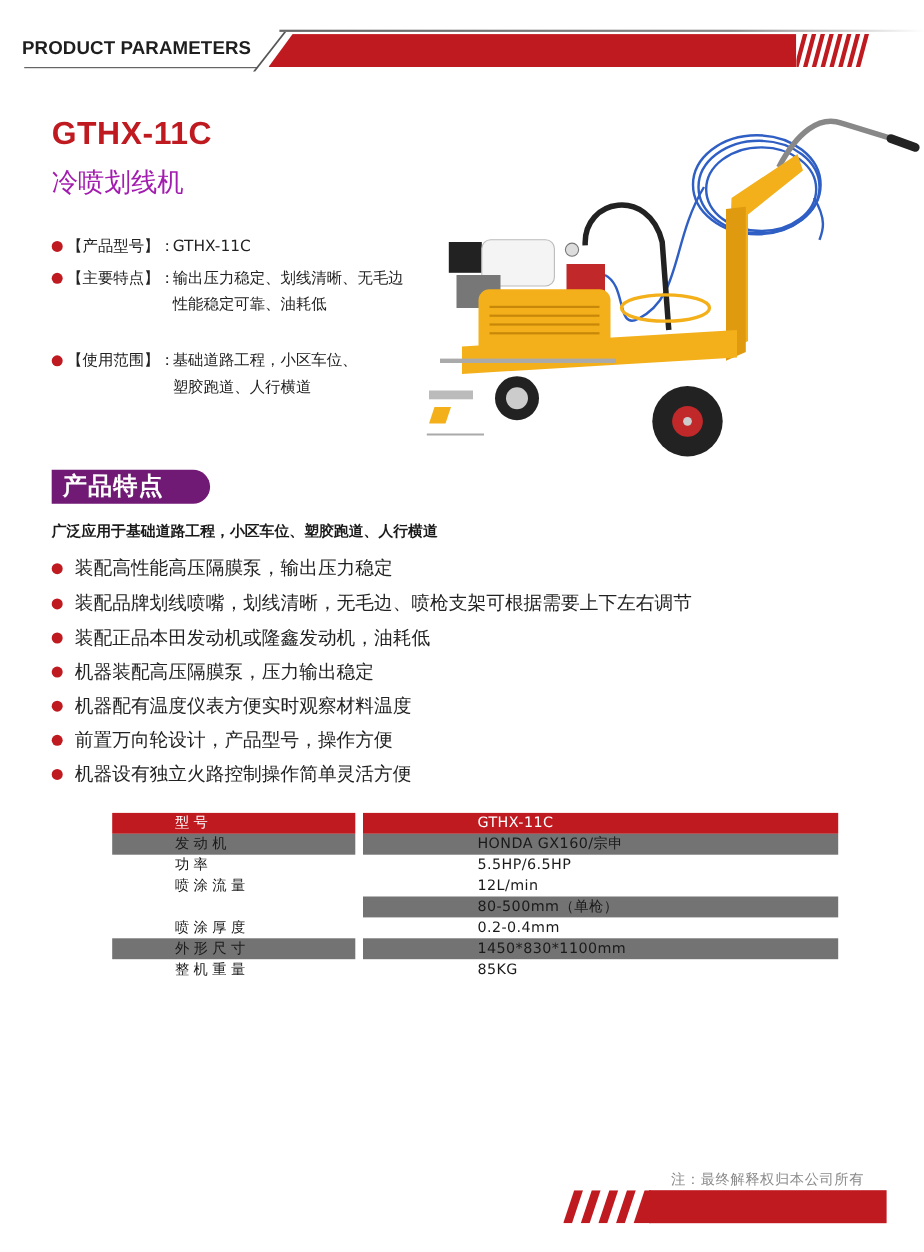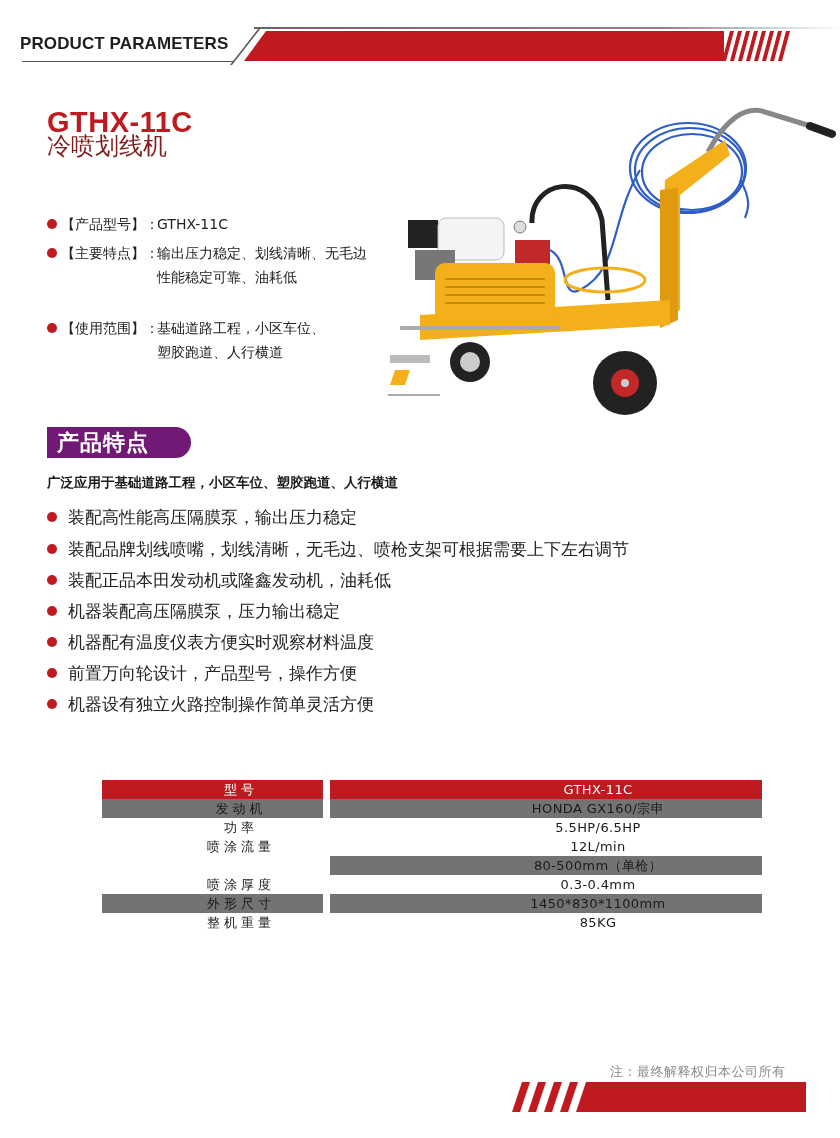--- a/index.html
+++ b/index.html
@@ -11,41 +11,41 @@
   .hdr-en { left:20px; top:34px; font-family:"Liberation Sans", sans-serif; font-weight:bold; font-size:17px; color:#1e1e1e; letter-spacing:0.1px; }
   .hdr-underline { left:22px; top:61px; width:212px; height:1px; background:#555; }
   .hdr-slash { left:230px; top:29px; width:2px; height:36px; background:#555; transform:skewX(-38deg); transform-origin:bottom left; }
   .hdr-topline { left:254px; top:27px; width:586px; height:2px; background:linear-gradient(to right,#666 0%,#888 70%,#fff 100%); }
   .hdr-band { left:244px; top:31px; width:480px; height:30px; background:#c01a21; clip-path:polygon(22px 0,100% 0,100% 100%,0 100%); }
   .hdr-cn { left:290px; top:46px; width:400px; height:30px; line-height:30px; text-align:center; color:#fff; font-size:19px; letter-spacing:1px;margin-top:24px; }
   .hdr-stripes { left:724px; top:31px; width:70px; height:30px; }
 
   
   .model-title { left:47px; top:106px; font-family:"Liberation Sans", sans-serif; font-weight:bold; font-size:29px; color:#c01a21; letter-spacing:0.5px; }
-  .model-sub { left:47px; top:130px; font-size:24px; color:#7f1d1d; font-weight:500; }
+  .model-sub { left:47px; top:150px; font-size:24px; color:#a21caf; font-weight:500; }
 
   
   .param { font-size:14px; color:#222; line-height:24px; }
   .dot { display:inline-block; width:10px; height:10px; border-radius:50%; background:#c01a21; }
   .param .dot { position:absolute; left:0; top:7px; }
   .param .lbl { position:absolute; left:14px; top:0; white-space:nowrap; }
   .param .val { position:absolute; left:110px; top:0; white-space:nowrap; }
 
   
   .sec-badge { left:47px; top:427px; width:144px; height:31px; background:#701a75; border-radius:0 16px 16px 0; }
   .sec-badge span { display:block; padding-left:10px; line-height:31px; color:#fff; font-size:22px; font-weight:bold; letter-spacing:1px; }
 
   .intro { left:47px; top:474px; font-size:13.5px; font-weight:bold; color:#1a1a1a; }
 
   .feat { left:47px; font-size:17px; color:#222; height:20px; line-height:20px; white-space:nowrap; }
   .feat .dot { position:absolute; left:0; top:5px; }
   .feat .txt { position:absolute; left:21px; top:0; }
 
   
-  .tbl { left:102px; top:780px; width:660px;text-align:center; }
+  .tbl { left:102px; top:739px; width:660px; }
   .row { position:relative; height:19px; }
   .cell { position:absolute; top:0; height:19px; line-height:19px; font-size:13px; }
   .c1 { left:0; width:221px; padding-left:57px; letter-spacing:4px; }
   .c2 { left:228px; width:432px; padding-left:104px; letter-spacing:0.4px; }
   .row.head .cell { background:#c01a21; color:#fff; }
   .row.alt .cell { background:#737373; color:#1a1a1a; }
   .row.plain .cell { background:transparent; color:#1a1a1a; }
 
   
   .foot-note { left:610px; top:1063px; font-size:13px; color:#8a8a8a; letter-spacing:0.5px; }
@@ -196,21 +196,21 @@
   </div>
   <div class="row plain">
     <div class="cell c1">喷涂流量</div>
     <div class="cell c2">12L/min</div>
   </div>
   <div class="row alt">
     <div class="cell c2">80-500mm（单枪）</div>
   </div>
   <div class="row plain">
     <div class="cell c1">喷涂厚度</div>
-    <div class="cell c2">0.3-0.4mm</div>
+    <div class="cell c2">0.2-0.4mm</div>
   </div>
   <div class="row alt">
     <div class="cell c1">外形尺寸</div>
     <div class="cell c2">1450*830*1100mm</div>
   </div>
   <div class="row plain">
     <div class="cell c1">整机重量</div>
     <div class="cell c2">85KG</div>
   </div>
 </div>

